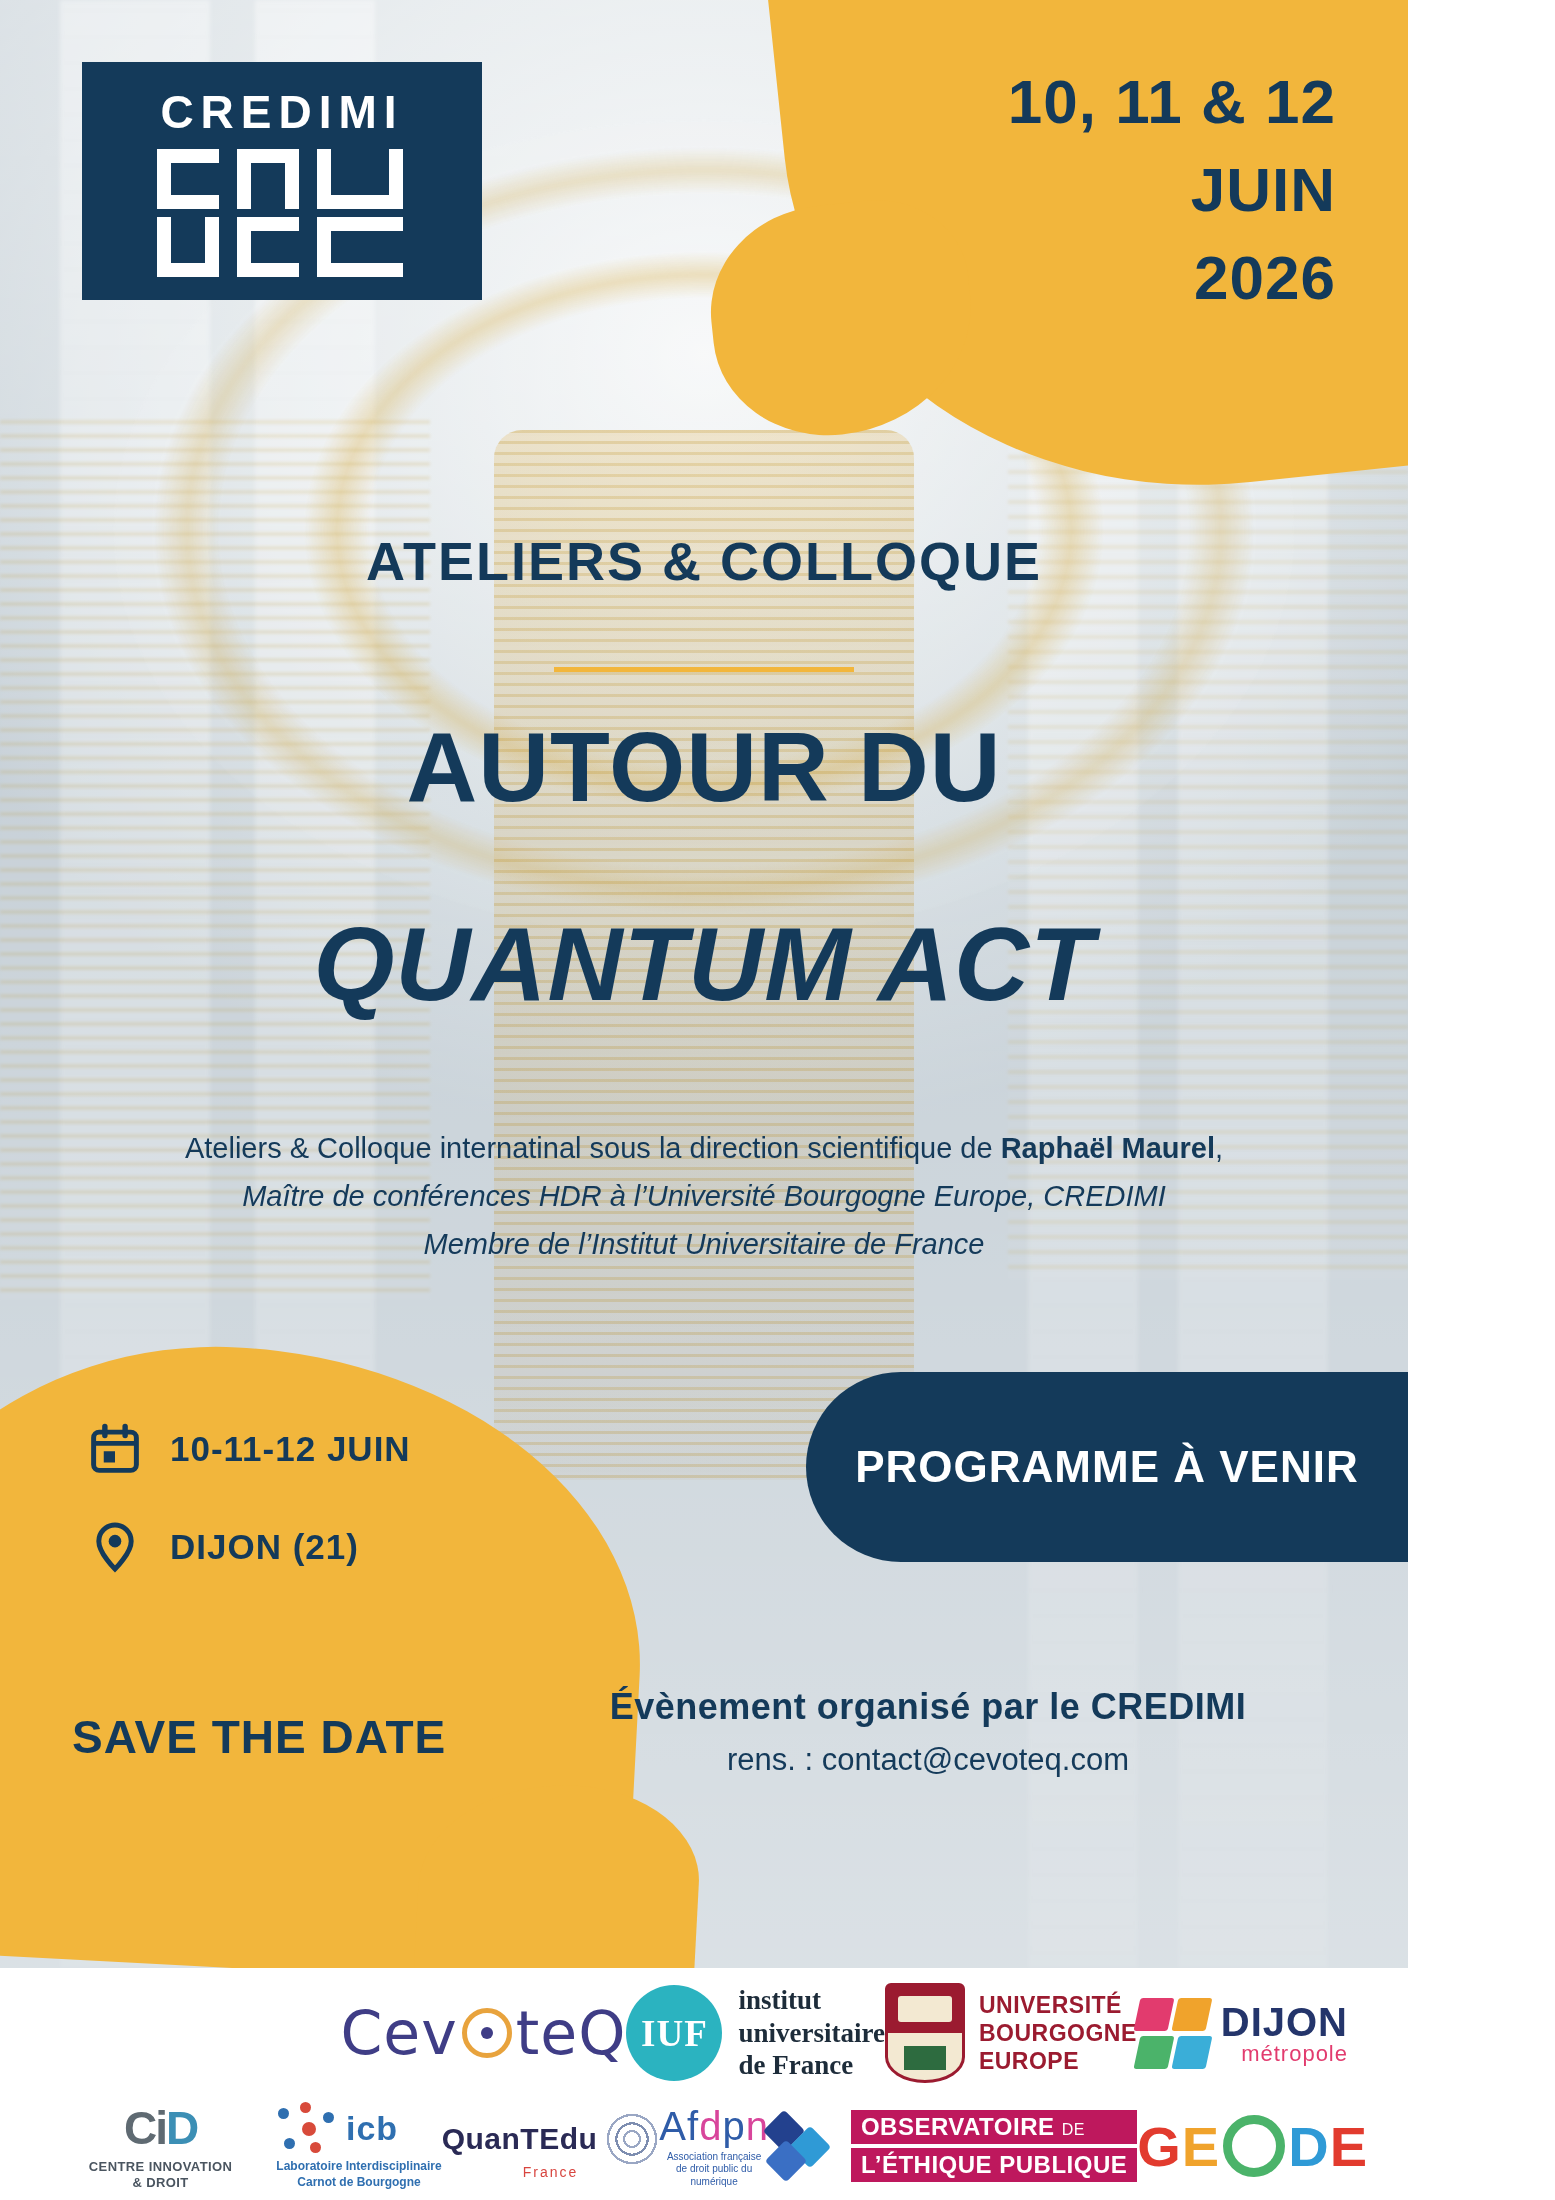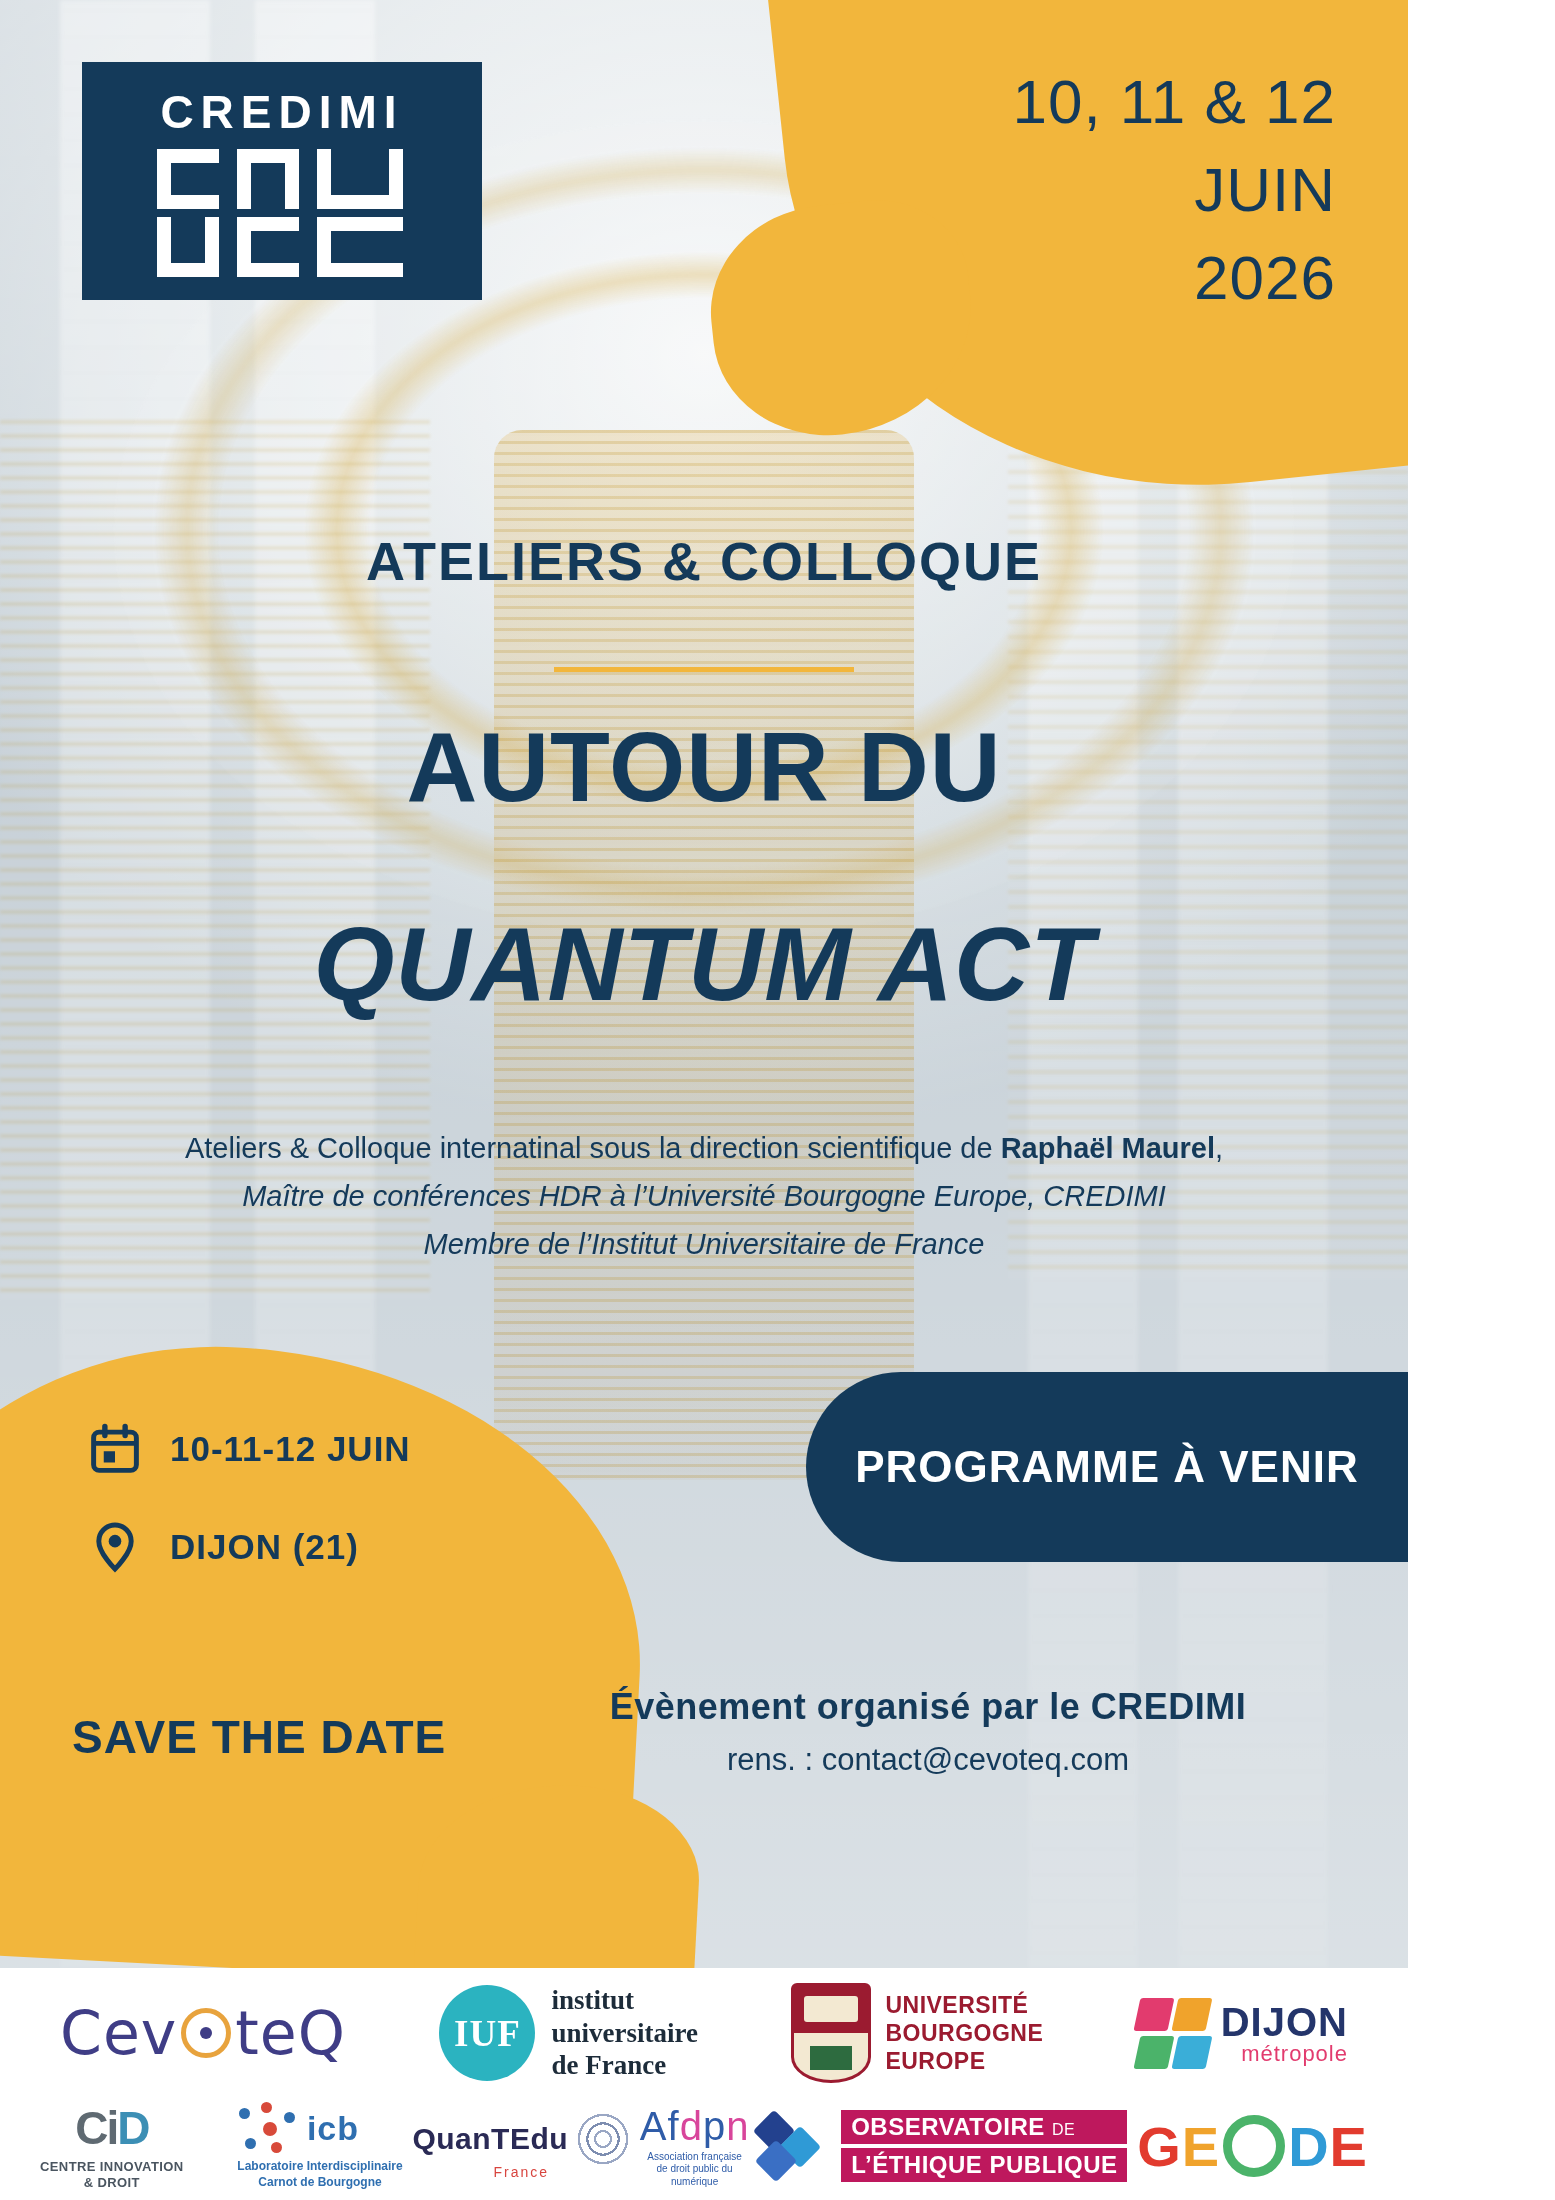--- a/index.html
+++ b/index.html
@@ -183,21 +183,21 @@
   .n9 { left: 160px; top: 114px; width: 86px; height: 14px; }
 
   
   .date-block {
     position: absolute;
     right: 72px;
     top: 58px;
     width: 430px;
     text-align: right;
     color: #143a5a;
-    font-weight: normal;
+    font-weight: bold;
     font-size: 62px;
     line-height: 1.42;
     letter-spacing: 1px;
   }
 
   
   .kicker {
     position: absolute;
     top: 530px;
     left: 0; right: 0;
@@ -333,21 +333,21 @@
   .footer {
     position: absolute;
     left: 0; right: 0; bottom: 0;
     height: 232px;
     background: #ffffff;
   }
   .logos-row {
     position: absolute;
     display: flex;
     align-items: center;
-    justify-content: space-between;
+    justify-content: flex-end;
   }
   .row1 { left: 60px; right: 60px; top: 10px; height: 110px; }
   .row2 { left: 40px; right: 40px; top: 130px; height: 96px; }
 
   .logo { display: flex; align-items: center; }
 
   
   .cevoteq {
     font-size: 60px;
     color: #3f3d86;

